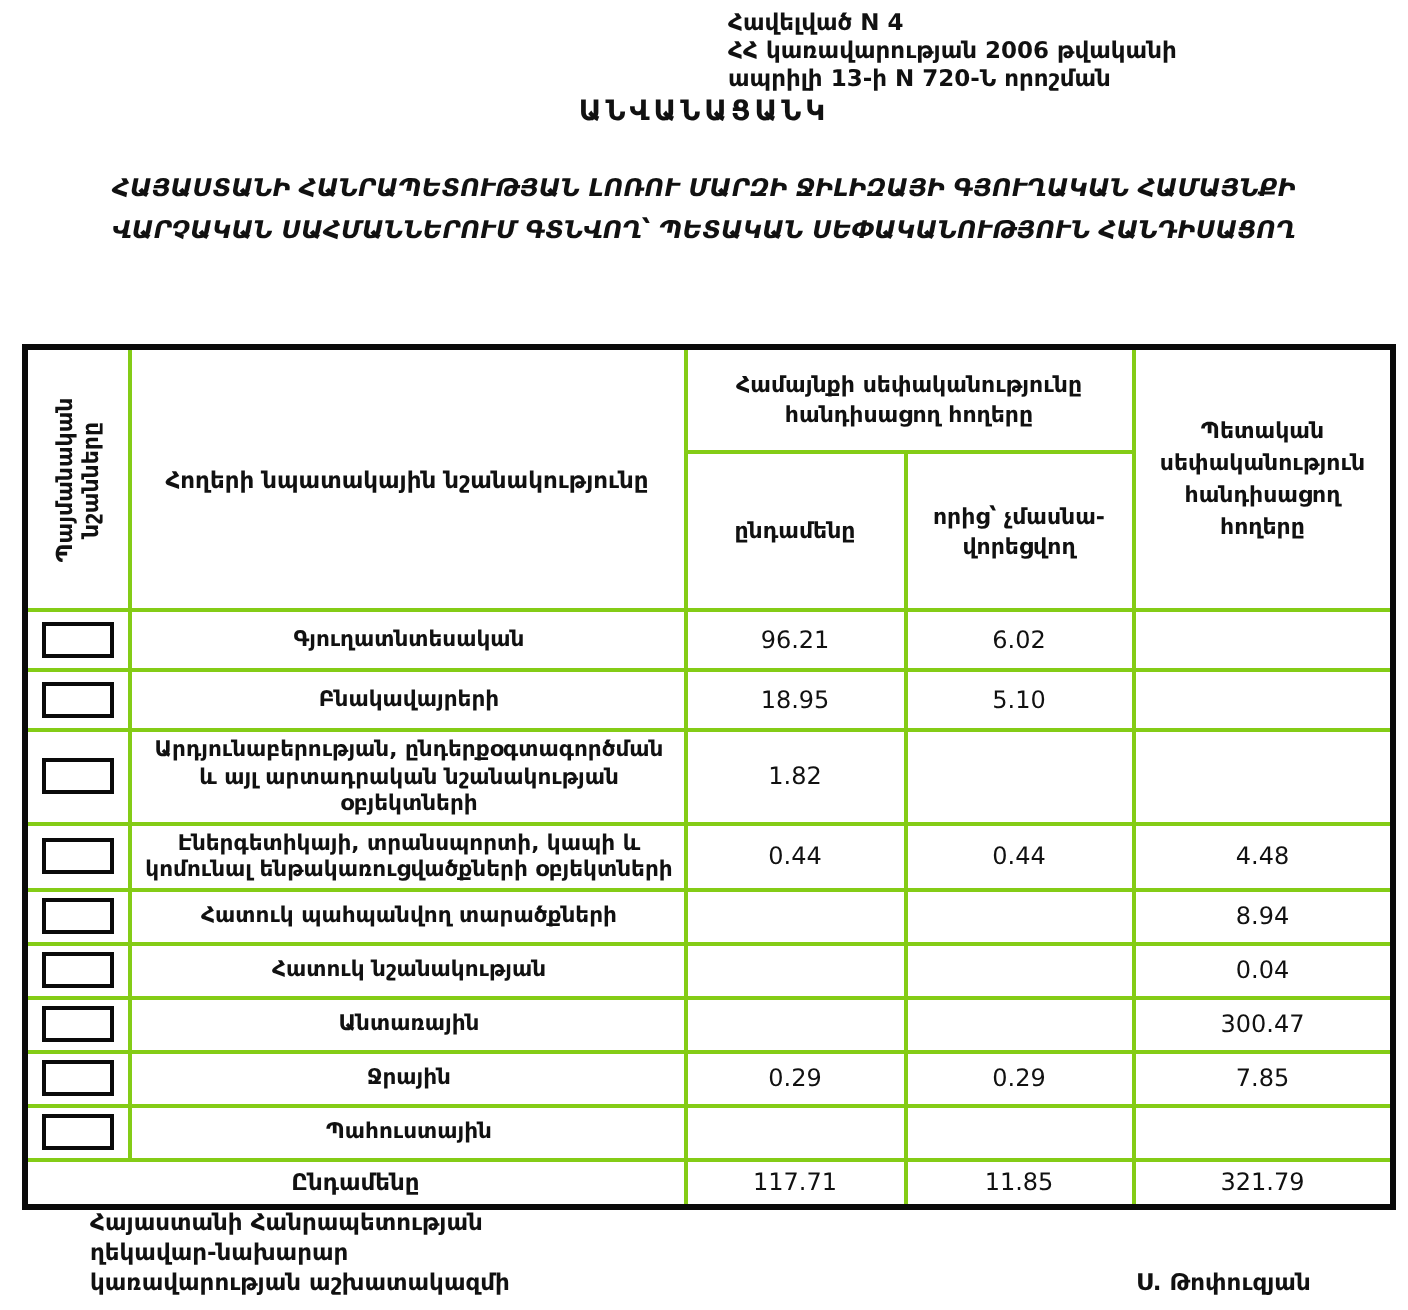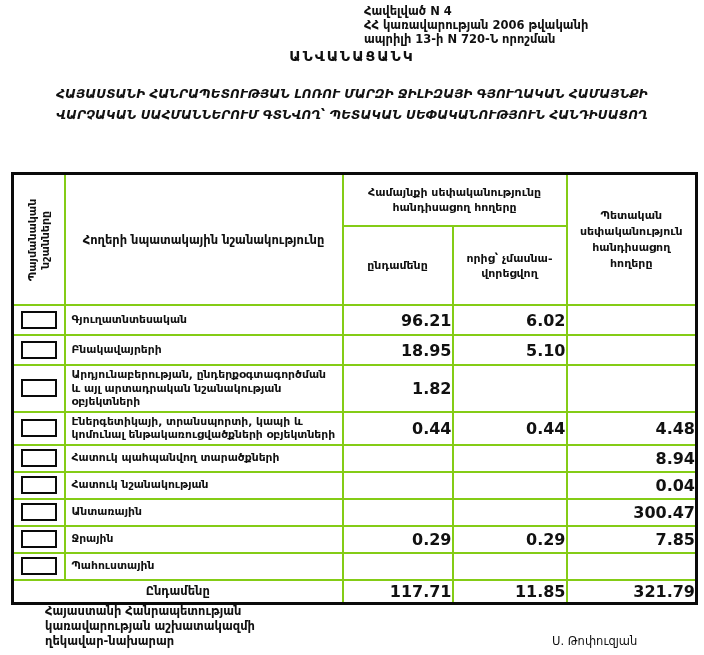--- a/index.html
+++ b/index.html
@@ -45,40 +45,40 @@
     width:108px;text-align:center;
     font-size:11px;font-weight:bold;line-height:13px;white-space:normal;
   }
   td.sym{vertical-align:middle;}
   .checkbox{
     display:block;width:32px;height:14px;
     border:2.5px solid #0a0a0a;margin-left:7px;background:#fff;
   }
   td.name{
     font-size:10.8px;font-weight:bold;line-height:13.5px;
-    padding:2px 4px 2px 6px;vertical-align:middle;text-align:left;
+    padding:2px 4px 2px 6px;vertical-align:middle;text-align:center;
   }
   td.val{
-    font-size:16px;font-weight:bold;text-align:right;vertical-align:middle;
+    font-size:12px;font-weight:normal;text-align:center;vertical-align:middle;
   }
   td.total-label{
     font-size:11.5px;font-weight:bold;text-align:center;vertical-align:middle;
   }
   tr.r-s{height:30px;}
   tr.r-d{height:31px;}
   tr.r-m{height:27px;}
   tr.r-t{height:24px;}
   
   .footer-left{
     position:absolute;top:604px;left:45px;
     font-size:11.5px;font-weight:bold;line-height:15px;
   }
   .signature{
-    position:absolute;top:634px;left:552px;
-    font-size:11.5px;font-weight:normal;
+    position:absolute;top:634px;left:568px;
+    font-size:11.5px;font-weight:bold;
   }
 </style>
 </head>
 <body>
 
 <div class="page">
 
   <div class="appendix">
     <div>Հավելված N 4</div>
     <div>ՀՀ կառավարության 2006 թվականի</div>
@@ -202,19 +202,19 @@
           <td class="val">117.71</td>
           <td class="val">11.85</td>
           <td class="val">321.79</td>
         </tr>
       </tbody>
     </table>
   </div>
 
   <div class="footer-left">
     <div>Հայաստանի Հանրապետության</div>
+    <div>ղեկավար-նախարար</div>
     <div>կառավարության աշխատակազմի</div>
-    <div>ղեկավար-նախարար</div>
   </div>
 
   <div class="signature">Ս. Թոփուզյան</div>
 
 </div>
 
 </body></html>

